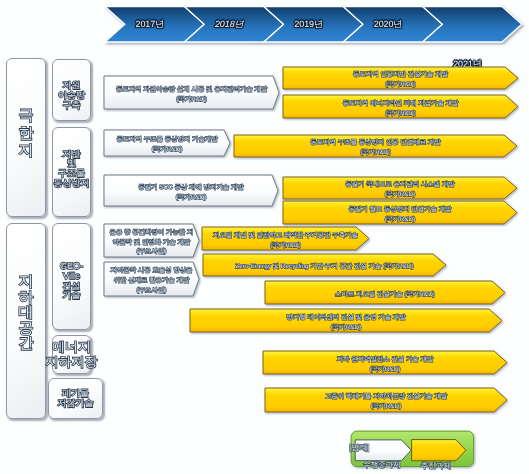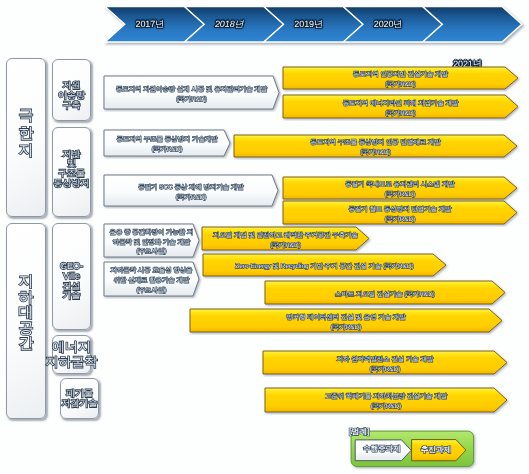--- a/index.html
+++ b/index.html
@@ -35,22 +35,22 @@
   .task .txt{position:absolute;left:0;top:0;width:100%;height:100%;
              display:flex;align-items:center;justify-content:center;
              flex-direction:column;text-align:center;line-height:1.52;
              font-weight:400;z-index:3;transform:translateY(1.6px);}
   .task .txt span{display:block;white-space:nowrap;}
   .wht .txt{color:#e9eef3;-webkit-text-stroke:1.25px #31455b;paint-order:stroke fill;}
   .yel .txt{color:#e9eef3;-webkit-text-stroke:1.25px #2f4257;paint-order:stroke fill;}
   .task svg{position:absolute;left:0;top:0;}
 
   
-  .legtitle{position:absolute;color:#e9eef3;font-weight:700;font-size:7px;
-    -webkit-text-stroke:1.25px #31455b;paint-order:stroke fill;}
+  .legtitle{position:absolute;color:#e9eef3;font-weight:400;font-size:7px;
+    -webkit-text-stroke:1.25px #31455b;paint-order:stroke fill;margin-top:16px;}
 </style>
 </head>
 <body>
 
 <div id="root">
 
   <svg class="abs" id="yearsvg" style="left:98px;top:0px" width="432" height="52" viewBox="0 0 432 52">
     <defs>
       <linearGradient id="gblue" x1="0" y1="0" x2="0" y2="1">
         <stop offset="0%" stop-color="#123c68"></stop>
@@ -114,24 +114,24 @@
         <div class="catlabel" style="font-size: 9px; transform: translateY(5px);">
           <span>GEO-</span>
           <span>Ville</span>
           <span>건설</span>
           <span>기술</span>
         </div>
       </div>
       <div class="catbox" style="left: 52px; top: 335px; width: 37px; height: 37px;">
         <div class="catlabel" style="font-size: 13px;">
           <span>에너지</span>
-          <span>지하굴착</span>
-        </div>
-      </div>
-      <div class="catbox" style="left: 60px; top: 378px; width: 37px; height: 39px;">
+          <span>지하저장</span>
+        </div>
+      </div>
+      <div class="catbox" style="left: 48px; top: 378px; width: 37px; height: 39px; padding-left: 16px;">
         <div class="catlabel" style="font-size: 9px;">
           <span>폐기물</span>
           <span>저감기술</span>
         </div>
       </div>
     </div>
 
   <div class="abs" id="tasks" style="left:0;top:0;width:529px;height:474px">
       <div class="task wht" style="left: 104px; top: 76px; width: 175px; height: 33px;">
         <svg width="181" height="39" viewBox="0 0 181 39" style="left: -3px; top: -3px;">

